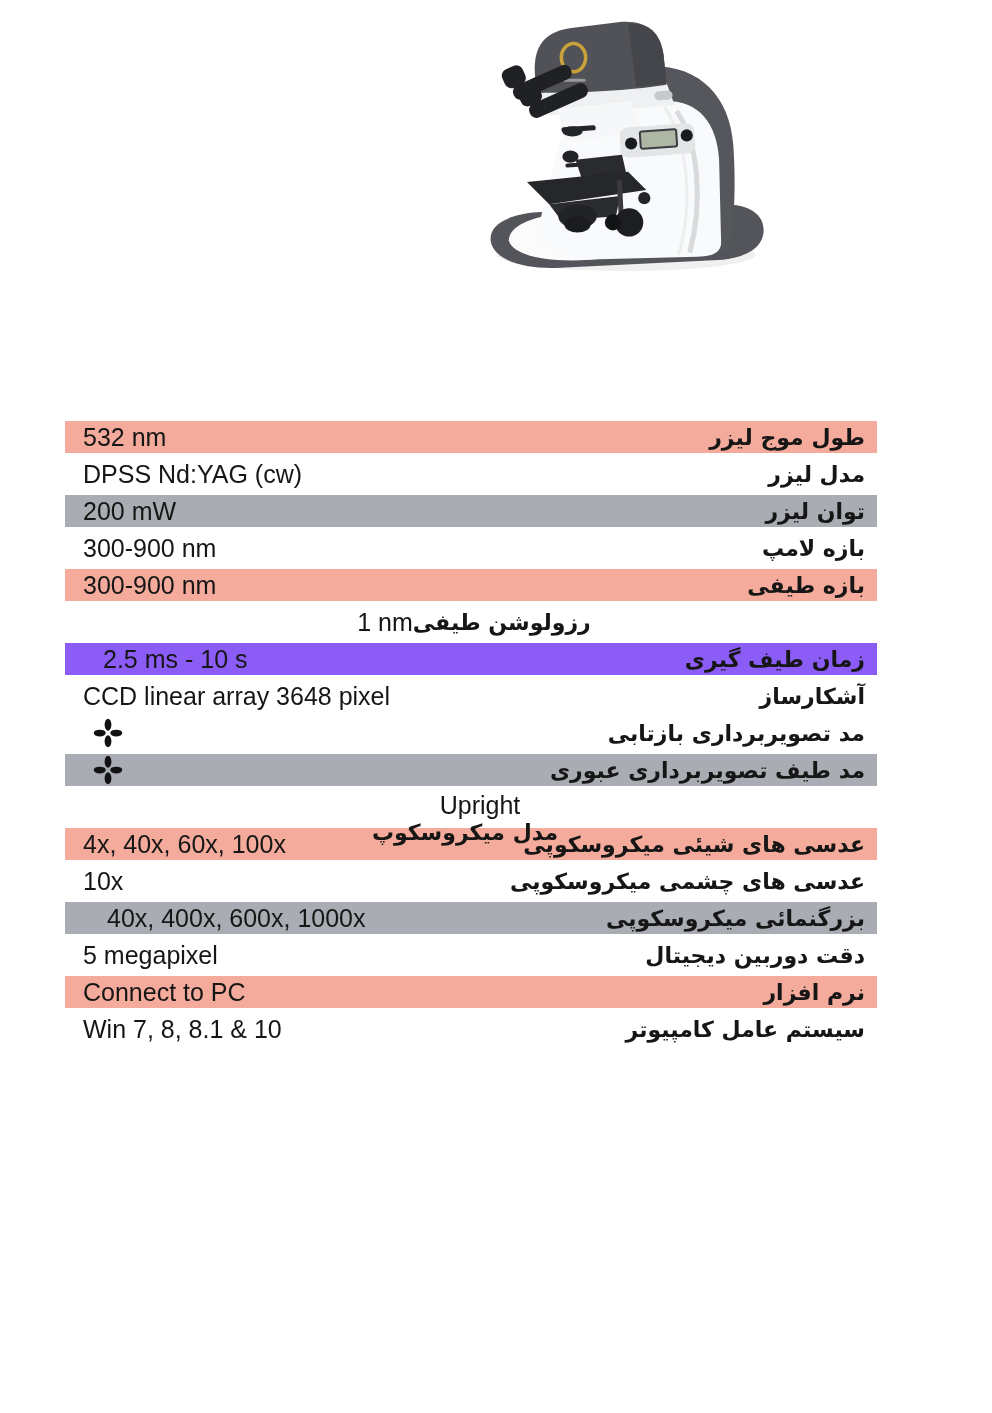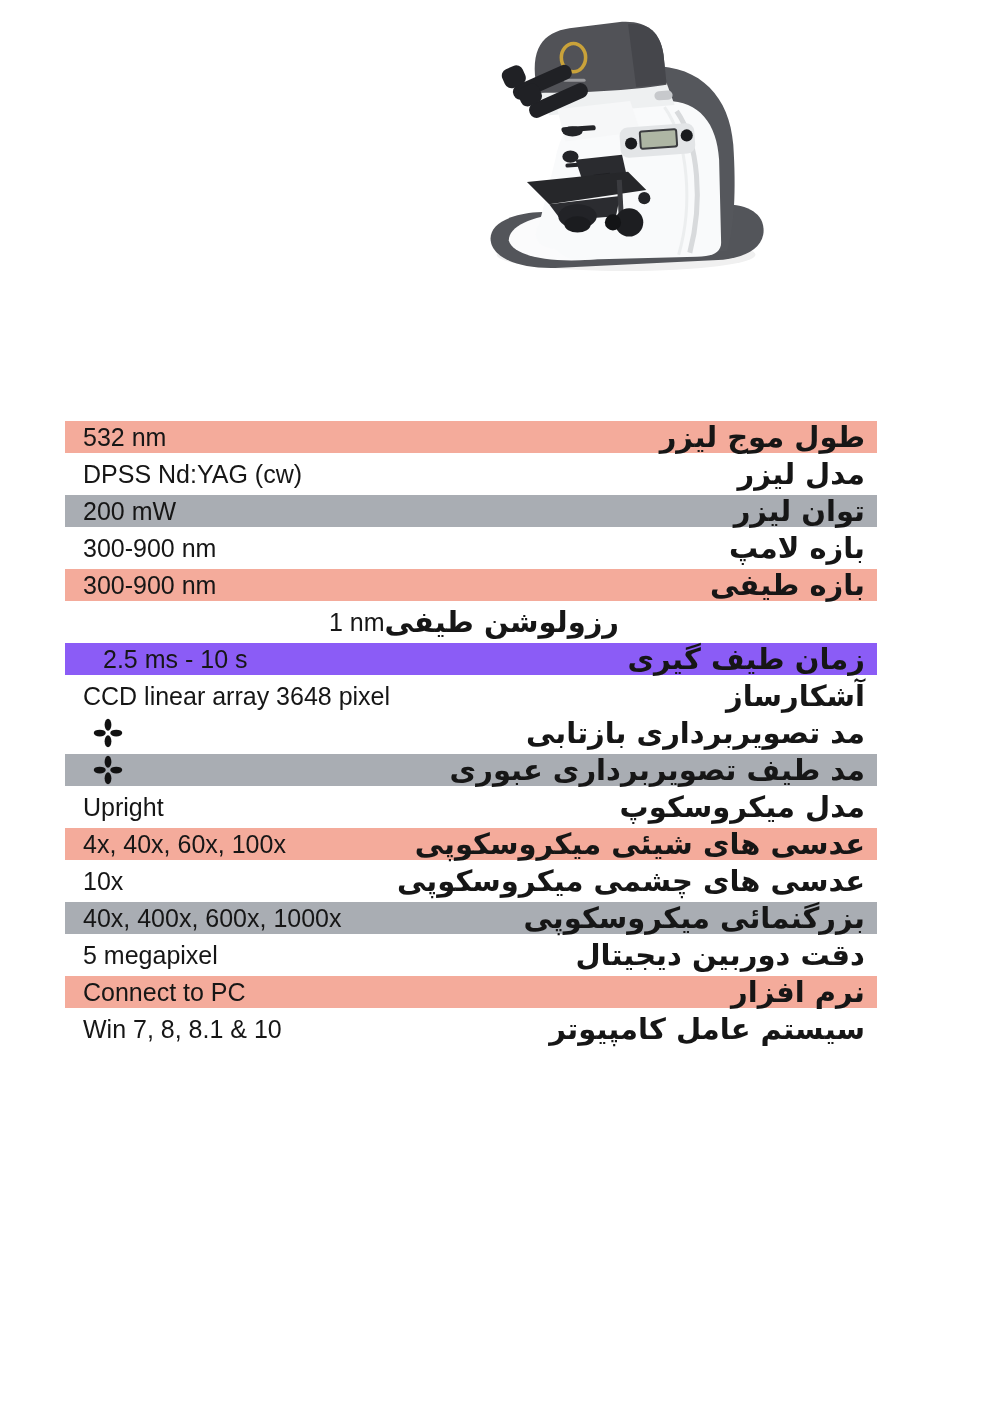--- a/index.html
+++ b/index.html
@@ -50,21 +50,21 @@
     font-size:25px;
     white-space:nowrap;
     direction:ltr;
   }
   .spec-value.icon-cell{
     padding-left:28px;
     display:flex;align-items:center;
   }
   .spec-label{
     padding-right:12px;
-    font-size:29px;
+    font-size:22px;
     font-weight:bold;
     direction:rtl;
     white-space:nowrap;
     font-family:"DejaVu Sans",sans-serif;
   }
   .petal-icon{display:block;}
 </style>
 </head>
 <body>
 
@@ -201,36 +201,36 @@
       <ellipse cx="12" cy="5.4" rx="2.7" ry="4.8"></ellipse>
       <ellipse cx="12" cy="18.6" rx="2.7" ry="4.8"></ellipse>
       <ellipse cx="5.4" cy="12" rx="4.8" ry="2.7"></ellipse>
       <ellipse cx="18.6" cy="12" rx="4.8" ry="2.7"></ellipse>
     </g>
   </svg>
 </div>
     <div class="spec-label">مد  طیف تصویربرداری عبوری</div>
   </div>
 
-  <div class="spec-row" style="background: rgb(255, 255, 255);">
+  <div class="spec-row" style="background: rgb(255, 255, 255); flex-direction: column;">
     <div class="spec-value">Upright</div>
     <div class="spec-label">مدل میکروسکوپ</div>
   </div>
 
   <div class="spec-row" style="background: rgb(244, 171, 155);">
     <div class="spec-value">4x, 40x, 60x, 100x</div>
     <div class="spec-label">عدسی های شیئی میکروسکوپی</div>
   </div>
 
   <div class="spec-row" style="background: rgb(255, 255, 255);">
     <div class="spec-value">10x</div>
     <div class="spec-label">عدسی های چشمی میکروسکوپی</div>
   </div>
 
-  <div class="spec-row" style="background: rgb(169, 173, 179);">
+  <div class="spec-row" style="background: rgb(169, 173, 179); padding-left: 24px;">
     <div class="spec-value">40x, 400x, 600x, 1000x</div>
     <div class="spec-label">بزرگنمائی میکروسکوپی</div>
   </div>
 
   <div class="spec-row" style="background: rgb(255, 255, 255); align-items: center;">
     <div class="spec-value">5 megapixel</div>
     <div class="spec-label">دقت دوربین دیجیتال</div>
   </div>
 
   <div class="spec-row" style="background: rgb(244, 171, 155);">

